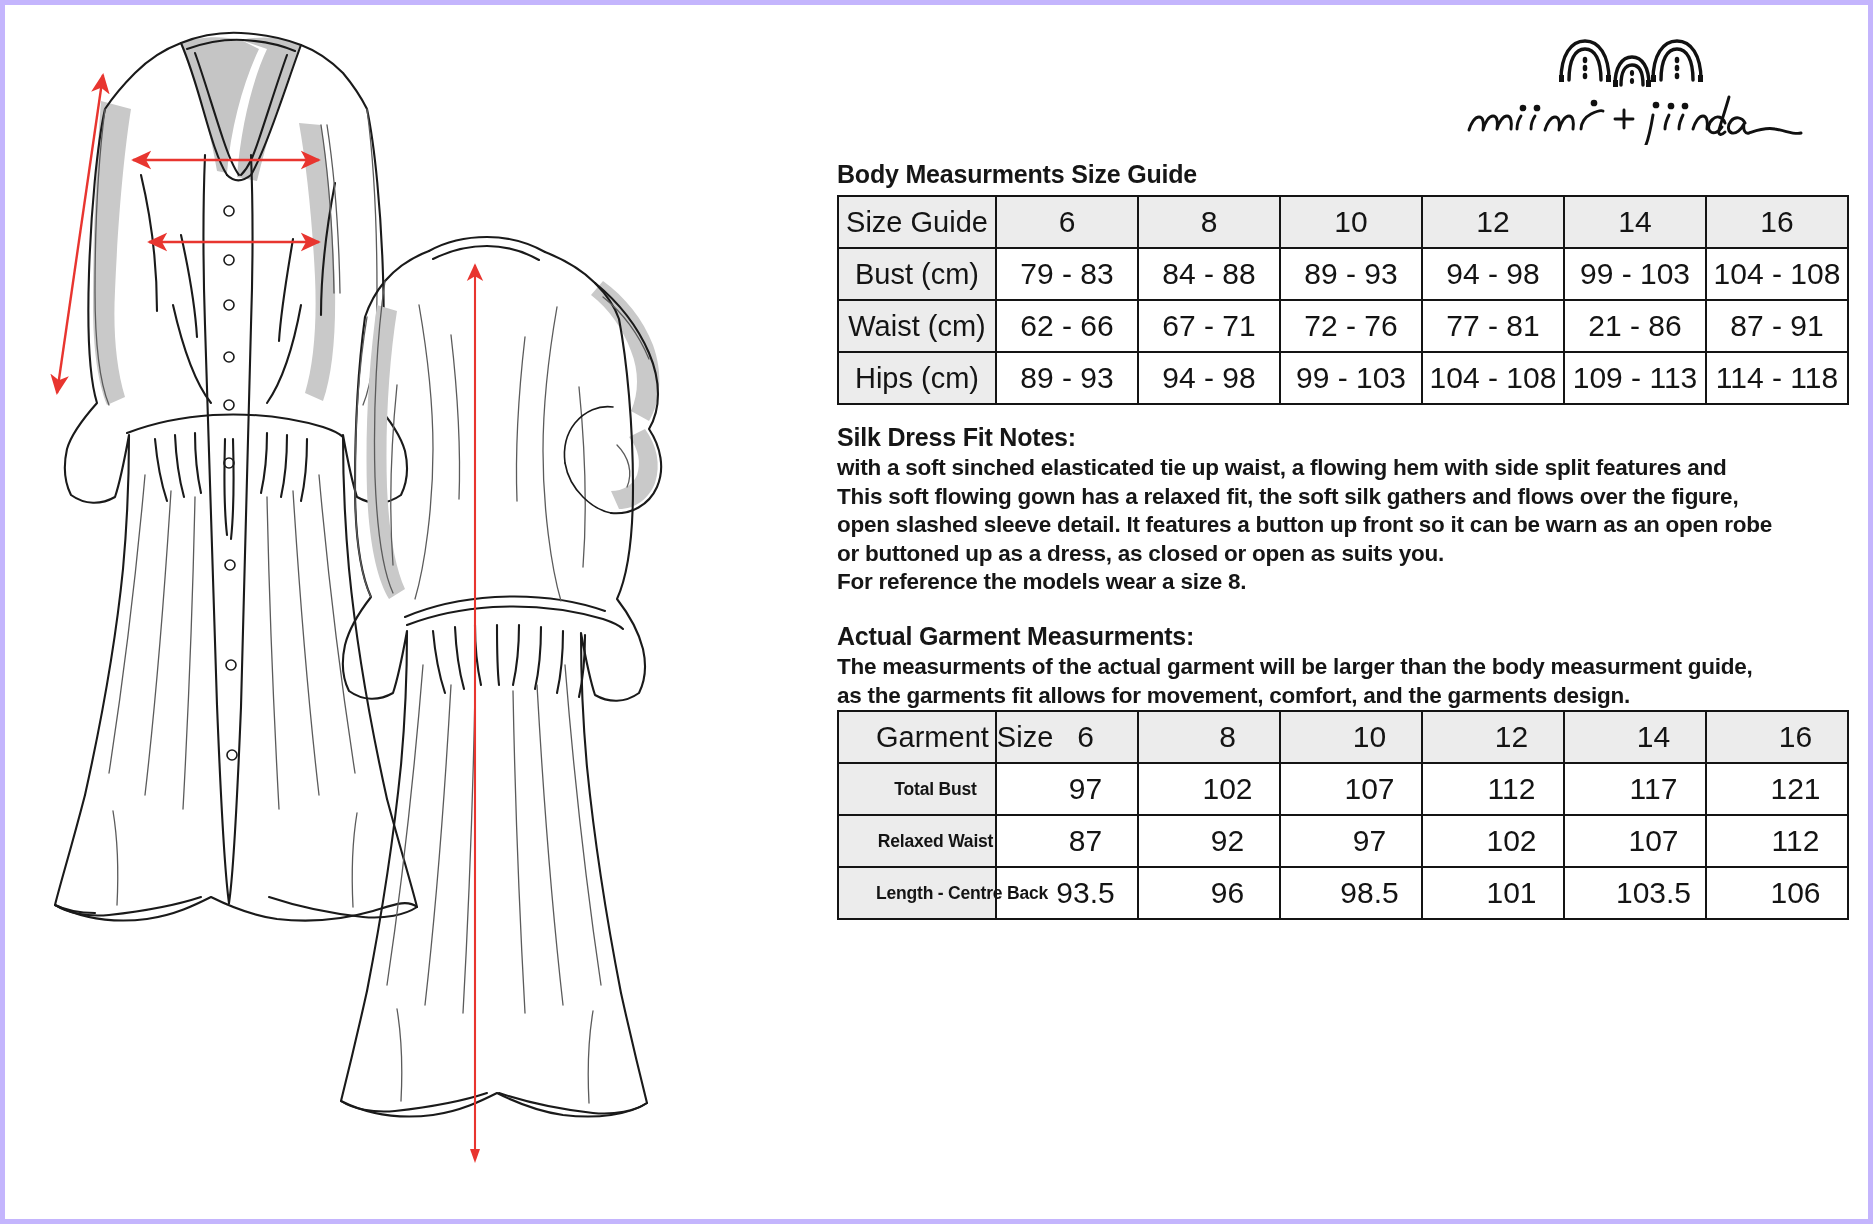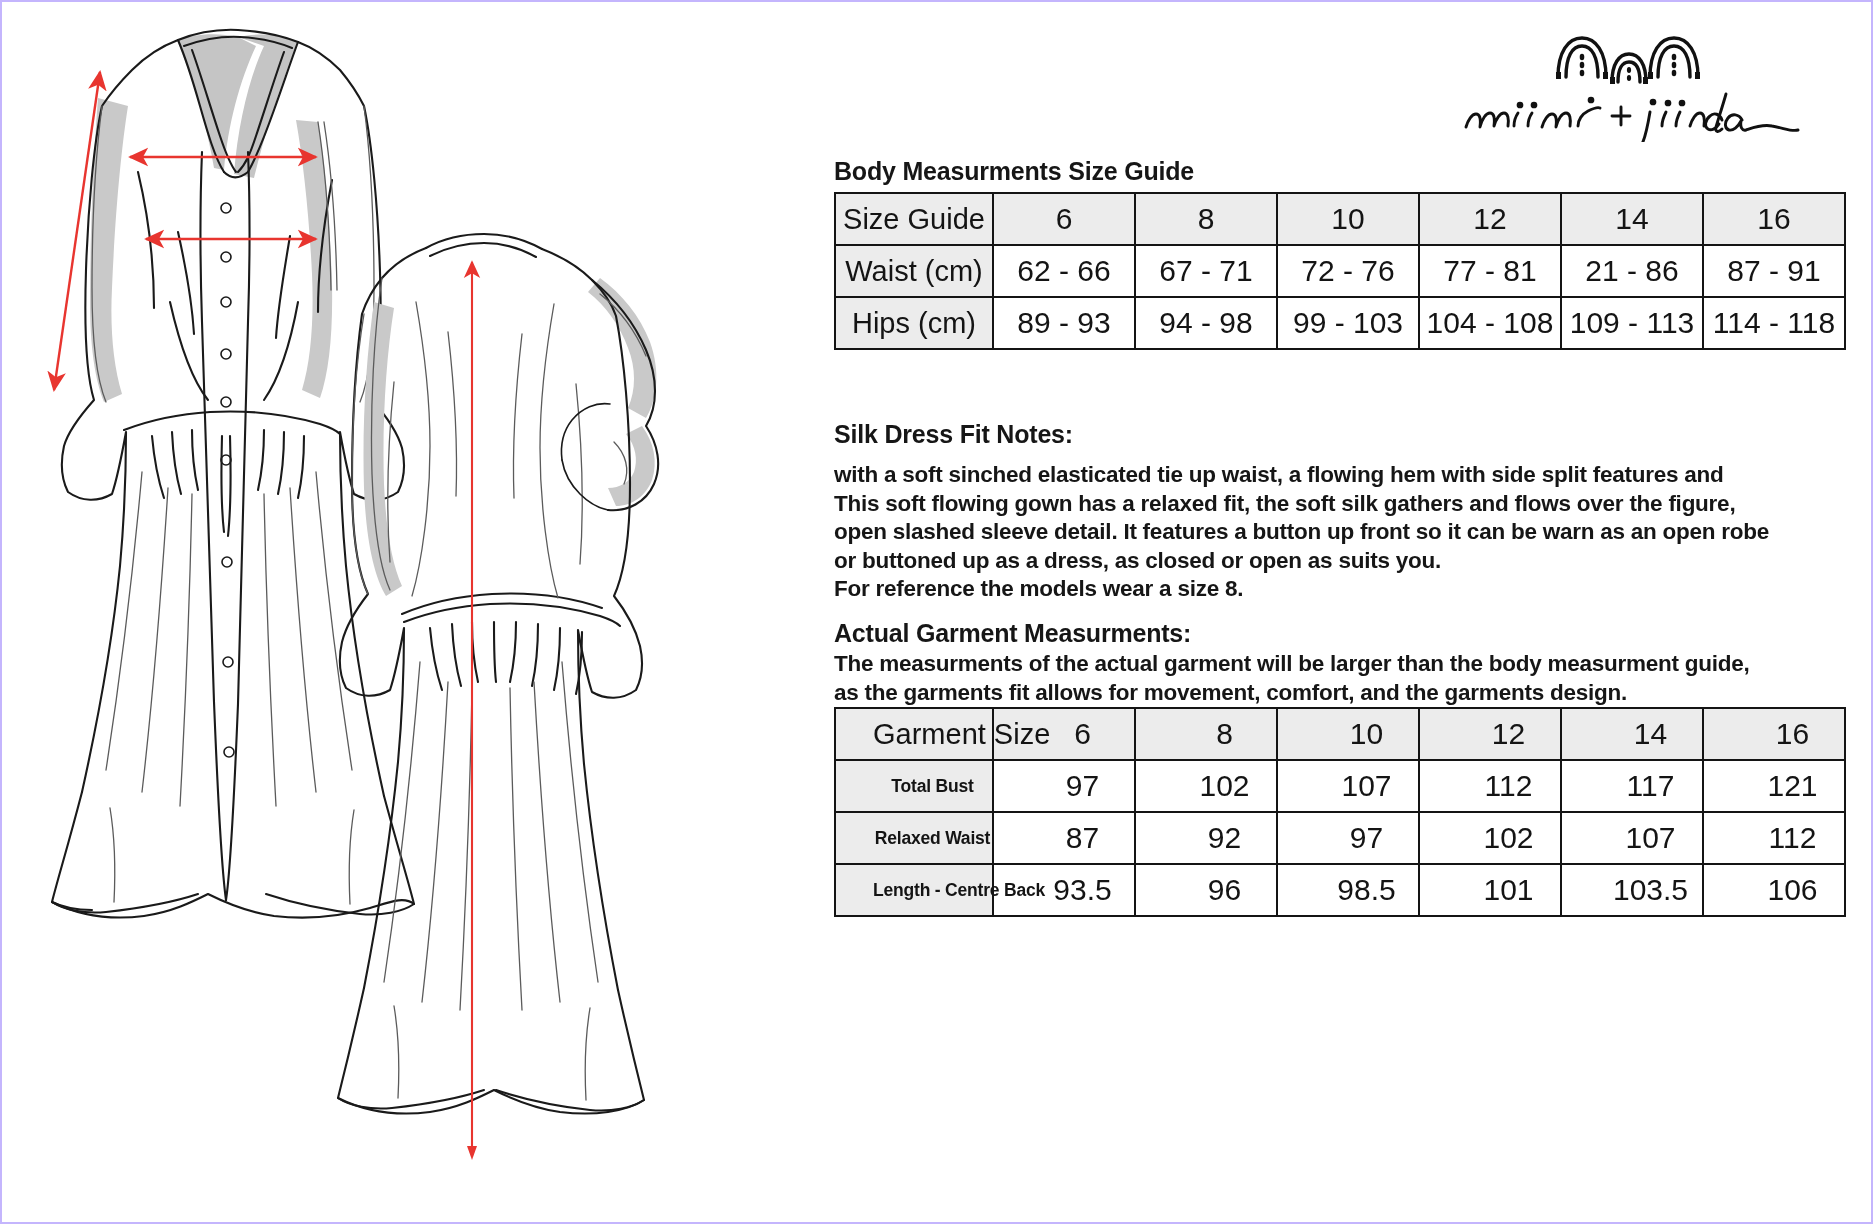--- a/index.html
+++ b/index.html
@@ -9,21 +9,21 @@
   }
   body {
     font-family: "Liberation Sans", sans-serif;
     color: #1a1a1a;
   }
   #page {
     position: relative;
     width: 1873px;
     height: 1224px;
     background: #ffffff;
-    border: 2px solid #c4b5fd;
+    border: 5px solid #c4b5fd;
     box-sizing: border-box;
     overflow: hidden;
   }
 
   
   #illustration {
     position: absolute;
     left: 0;
     top: 0;
     width: 820px;
@@ -72,21 +72,21 @@
     position: absolute;
     left: 0;
     top: 155px;
   }
   #fit-notes {
     position: absolute;
     left: 0;
     top: 418px;
     width: 1015px;
   }
-  #fit-notes .section-title { margin-bottom: 12px; }
+  #fit-notes .section-title { margin-bottom: 2px; }
   #garment-notes {
     position: absolute;
     left: 0;
     top: 617px;
     width: 1015px;
   }
   #garment-notes .section-title { margin-bottom: 2px; }
 
   
   table.size-table {
@@ -446,20 +446,29 @@
         <tr>
           <td class="hdr corner">Size Guide</td>
           <td class="hdr">6</td>
           <td class="hdr">8</td>
           <td class="hdr">10</td>
           <td class="hdr">12</td>
           <td class="hdr">14</td>
           <td class="hdr">16</td>
         </tr>
         <tr>
+          <td class="rowlabel">Bust (cm)</td>
+          <td>79 - 83</td>
+          <td>84 - 88</td>
+          <td>89 - 93</td>
+          <td>94 - 98</td>
+          <td>99 - 103</td>
+          <td>104 - 108</td>
+        </tr>
+        <tr>
           <td class="rowlabel">Waist (cm)</td>
           <td>62 - 66</td>
           <td>67 - 71</td>
           <td>72 - 76</td>
           <td>77 - 81</td>
           <td>21 - 86</td>
           <td>87 - 91</td>
         </tr>
         <tr>
           <td class="rowlabel">Hips (cm)</td>

